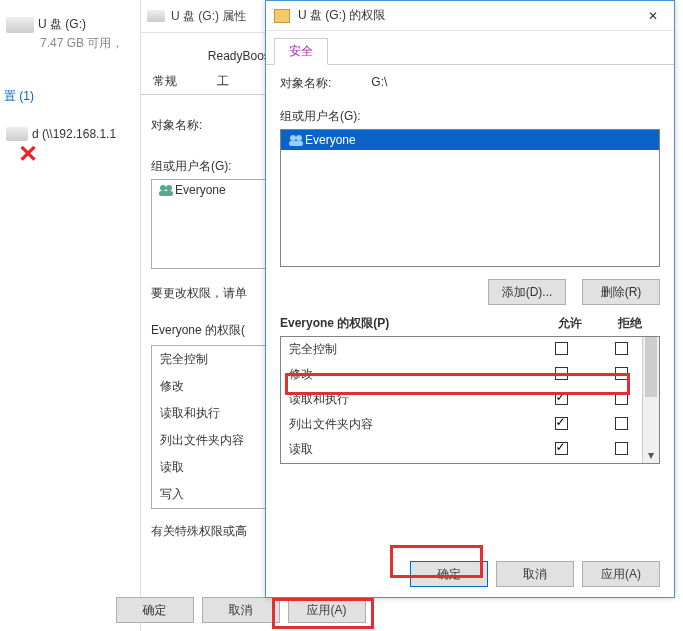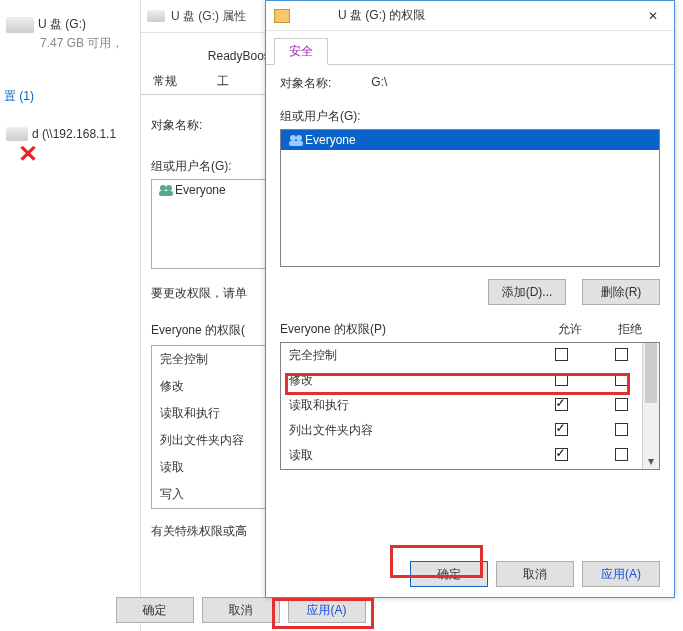--- a/index.html
+++ b/index.html
@@ -23,38 +23,38 @@
 .mid .tabs { display:flex; border-bottom:1px solid #ccc; padding:0 6px; gap:28px; color:#333; }
 .mid .tabs div { padding:4px 6px; }
 .mid .body { padding:12px 10px; color:#333; }
 .mid .lbl { margin-top:10px; }
 .mid .listbox { border:1px solid #adadad; height:90px; margin-top:4px; background:#fff; }
 .mid .listbox .row{ display:flex; align-items:center; padding:3px 5px; background:#fff; }
 .mid .permbox { border:1px solid #adadad; margin-top:6px; }
 .mid .permbox .pr{ padding:5px 8px; }
 .mid .bottom-buttons{ position:absolute; bottom:8px; left:0; right:0; display:flex; justify-content:center; gap:8px; }
 .btn { min-width:78px; height:26px; background:#e1e1e1; border:1px solid #adadad; color:#333; cursor:default; display:inline-flex; align-items:center; justify-content:center; font-size:12px; }
-.btn.disabled{ color:#1d4ed8; }
+.btn.disabled{ color:#404040; }
 
 
 .front { position:absolute; top:0; left:265px; width:410px; height:598px; background:#fff; border:1px solid #4a90d9; box-shadow:0 0 6px rgba(0,0,0,0.2); }
-.front .tb { height:30px; background:#fff; display:flex; align-items:center; padding:0 4px; border-bottom:1px solid #e5e5e5;gap:40px; }
+.front .tb { height:30px; background:#fff; display:flex; align-items:center; padding:0 4px; border-bottom:1px solid #e5e5e5; }
 .front .tb .folder{ width:16px; height:14px; background:#f5c869; border:1px solid #c59a3e; margin:0 8px 0 4px; }
 .front .tb .title{ flex:1; color:#333; }
 .front .tb .close{ width:34px; height:22px; display:flex; align-items:center; justify-content:center; color:#333; }
 .front .tabstrip { padding:6px 8px 0; }
 .front .tabstrip .tab{ display:inline-block; border:1px solid #ccc; border-bottom:1px solid #fff; padding:4px 14px; color:#a21caf; position:relative; top:1px; background:#fff; }
 .front .tabline{ border-bottom:1px solid #ccc; }
 .front .panel{ padding:10px 14px; color:#333; }
 .front .objrow{ display:flex; gap:40px; margin-bottom:16px; }
 .front .bigbox{ border:1px solid #828282; height:138px; background:#fff; overflow:hidden; }
 .front .bigbox .row{ display:flex; align-items:center; padding:3px 6px; }
 .front .bigbox .row.sel{ background:#0a63c9; color:#fff; }
 .front .btnrow{ display:flex; justify-content:flex-end; gap:16px; margin-top:12px; }
-.front .permhdr{ display:flex; margin-top:16px; }
+.front .permhdr{ display:flex; margin-top:10px;font-weight:bold; }
 .front .permhdr .l{ flex:1; }
 .front .permhdr .c{ width:60px; text-align:center; }
 .front .ptable{ border:1px solid #828282; margin-top:4px; height:128px; overflow:hidden; position:relative; }
 .front .prow{ display:flex; align-items:center; padding:4px 8px; }
 .front .prow .nm{ flex:1; }
 .front .prow .cb{ width:60px; text-align:center; }
 .front .cbx{ width:13px; height:13px; border:1px solid #333; display:inline-block; background:#fff; position:relative; }
 .front .cbx.checked::after{ content:'✓'; position:absolute; top:-3px; left:0px; font-size:12px; color:#000; }
 .front .scroll{ position:absolute; right:0; top:0; bottom:0; width:17px; background:#f0f0f0; border-left:1px solid #ccc; }
 .front .scroll .thumb{ position:absolute; top:0; left:2px; right:2px; height:60px; background:#cdcdcd; }

